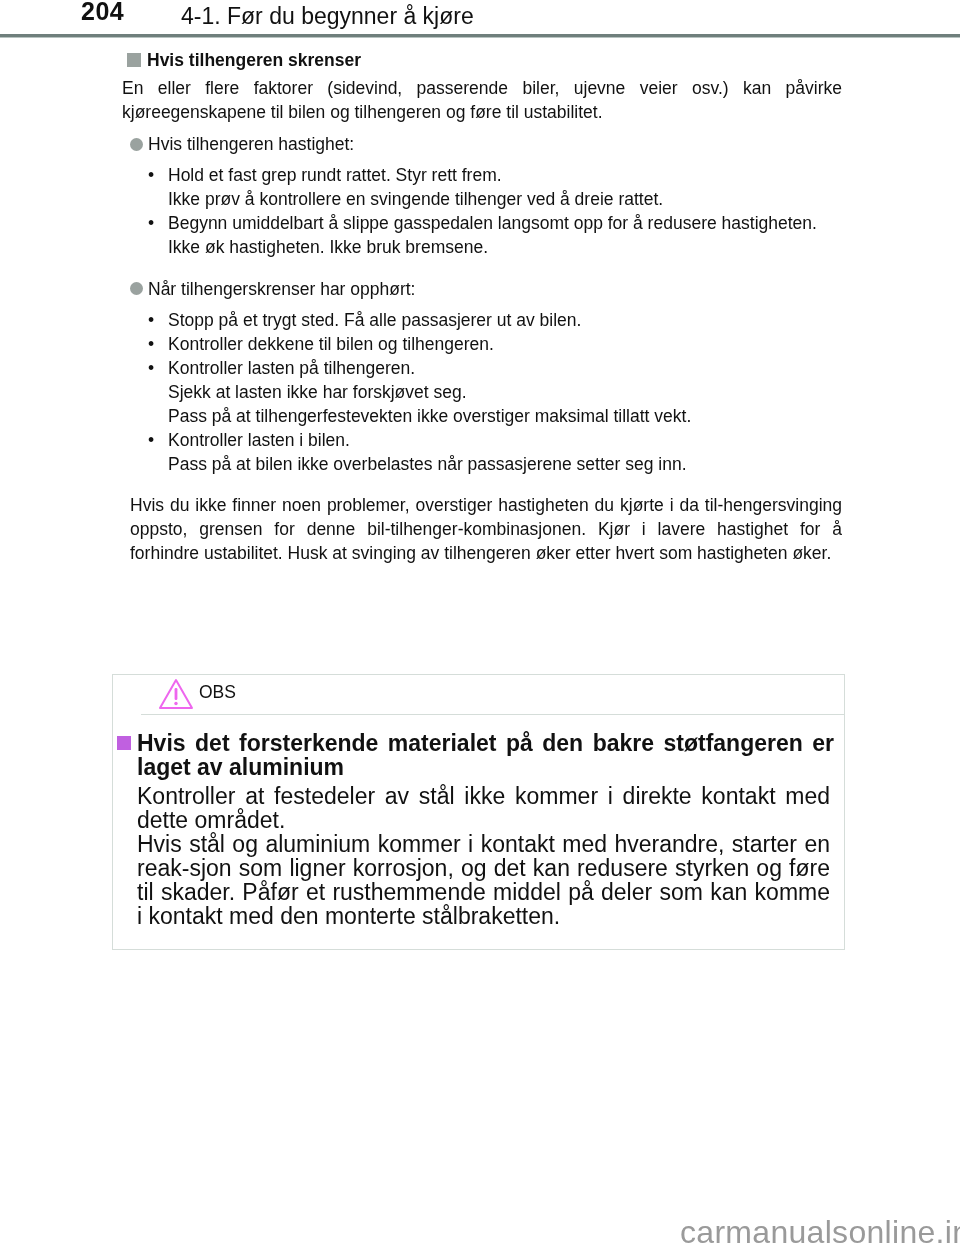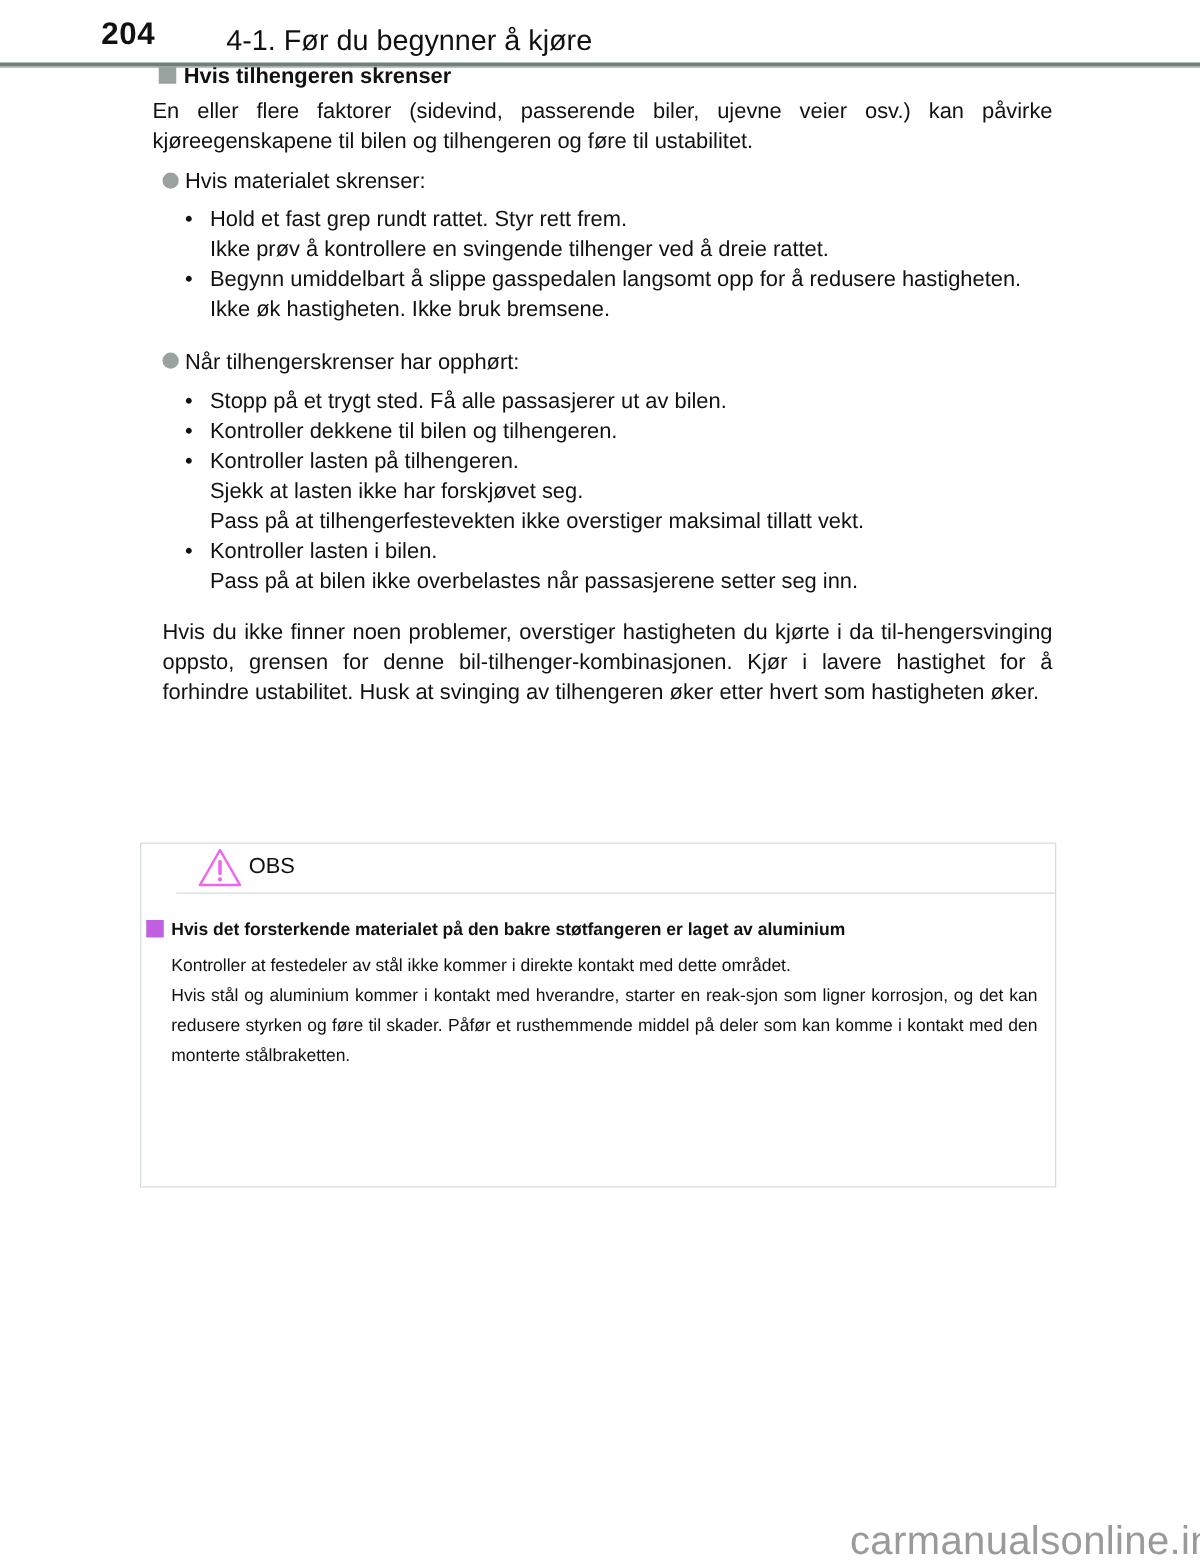--- a/index.html
+++ b/index.html
@@ -11,21 +11,21 @@
       width: 960px;
       height: 1251px;
       position: relative;
       overflow: hidden;
       font-family: "Liberation Sans", sans-serif;
       color: #111111;
     }
     .header {
       position: absolute;
       left: 0;
-      top: 16px;
+      top: 0;
       width: 820px;
       height: 36px;
       padding-left: 32px;
     }
     .page-number {
       position: absolute;
       left: 81px;
       top: -3px;
       font-size: 25px;
       font-weight: bold;
@@ -135,21 +135,21 @@
       position: absolute;
       left: 58px;
       top: 7px;
       font-size: 17.5px;
     }
     .obs-body {
       position: absolute;
       left: 0;
       top: 56px;
       width: 727px;
-      font-size: 14px;
+      font-size: 23px;
       line-height: 24px;
     }
     .obs-heading {
       font-weight: bold;
       display: flex;
       align-items: flex-start;
       padding-left: 4px;
       padding-right: 6px;
     }
     .obs-heading .sq-bullet {
@@ -188,21 +188,21 @@
 
 <div class="content">
   <div class="section-heading">
     <span class="sq-bullet"></span>
     <span>Hvis tilhengeren skrenser</span>
   </div>
   <div class="para p-intro">En eller flere faktorer (sidevind, passerende biler, ujevne veier osv.) kan påvirke kjøreegenskapene til bilen og tilhengeren og føre til ustabilitet.</div>
 
   <div class="dot-item">
     <span class="dot-bullet"></span>
-    <span>Hvis materialet skrenser:</span>
+    <span>Hvis tilhengeren hastighet:</span>
   </div>
   <ul class="list">
     <li>
       <span class="bullet">•</span>
       <span class="sub">Hold et fast grep rundt rattet. Styr rett frem.</span>
       <span class="sub">Ikke prøv å kontrollere en svingende tilhenger ved å dreie rattet.</span>
     </li>
     <li>
       <span class="bullet">•</span>
       <span class="sub">Begynn umiddelbart å slippe gasspedalen langsomt opp for å redusere hastigheten.</span>

